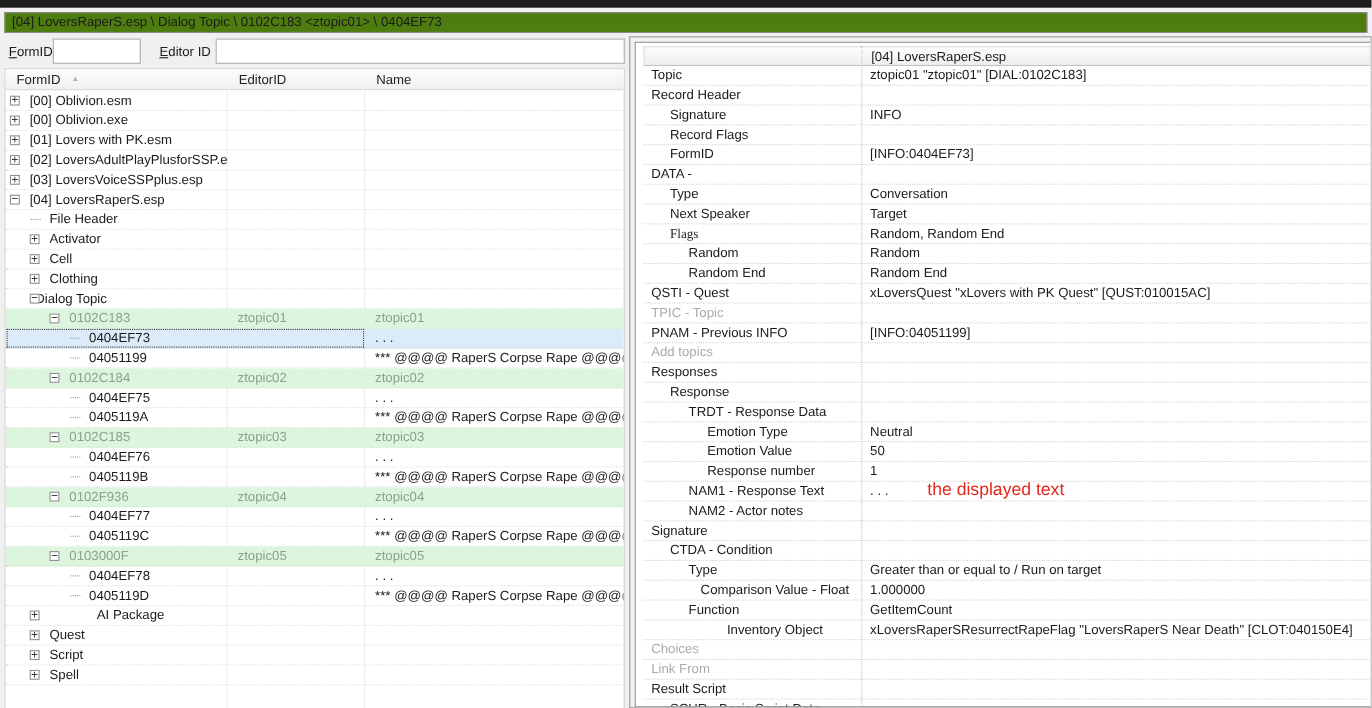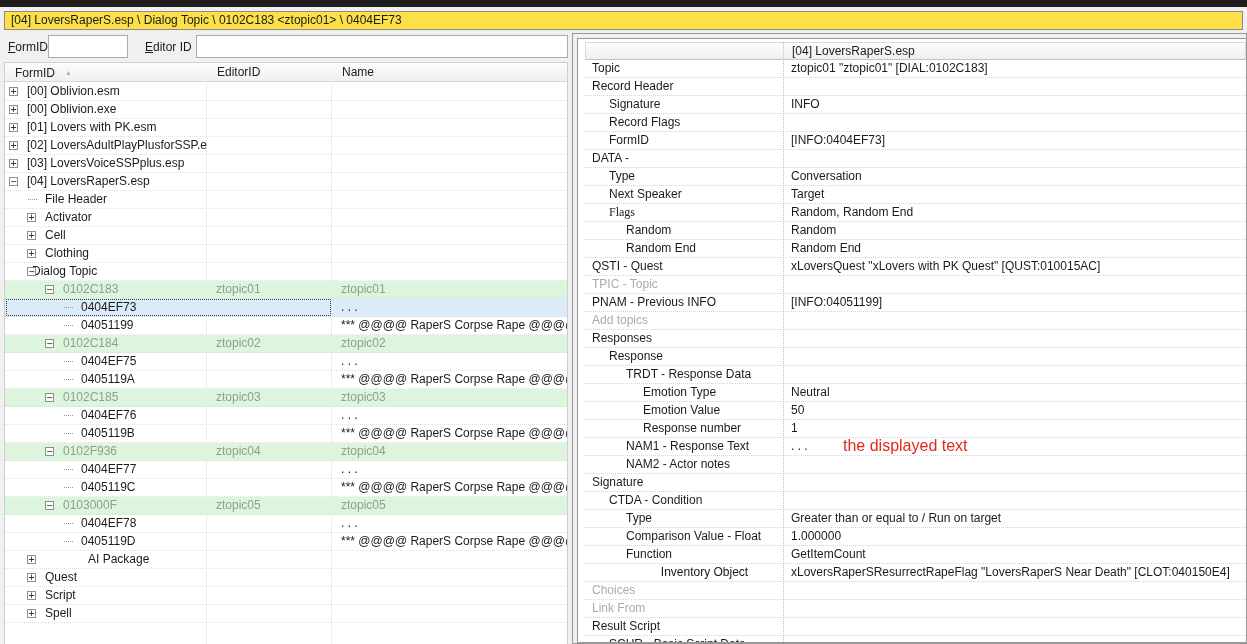--- a/index.html
+++ b/index.html
@@ -11,21 +11,21 @@
   }
   *{box-sizing:border-box;}
   html,body{margin:0;padding:0;}
   body{font-family:"Liberation Sans",sans-serif;font-size:12px;color:#1b1b1b;background:#f0f0f0;}
   #app{position:relative;width:1247px;height:644px;background:#f0f0f0;overflow:hidden;}
 
   
   .topstrip{position:absolute;left:0;top:0;width:100%;height:7px;background:#1e1e1e;}
 
   
-  .titlebox{position:absolute;left:4px;top:11px;right:4px;height:19px;background:#fde047;border:1px solid #8b8b8b;line-height:17px;padding-left:6px;white-space:nowrap;overflow:hidden;}
+  .titlebox{position:absolute;left:4px;top:11px;right:4px;height:19px;background:#4d7c0f;border:1px solid #8b8b8b;line-height:17px;padding-left:6px;white-space:nowrap;overflow:hidden;}
 
   
   .flabel{position:absolute;top:36px;height:22px;line-height:22px;white-space:nowrap;}
   .lbl-formid{left:8px;}
   .lbl-editorid{left:145px;}
   .inp{position:absolute;top:35px;height:23px;border:1px solid #ababab;background:#fff;font:12px "Liberation Sans",sans-serif;padding:0 4px;outline:none;}
   .inp-formid{left:48px;width:80px;}
   .inp-editorid{left:196px;width:372px;}
 
   
@@ -375,21 +375,21 @@
             </div>
             <div class="rp-row">
               <div class="rp-name" style="padding-left: 24px;">CTDA - Condition</div>
               <div class="rp-val"></div>
             </div>
             <div class="rp-row">
               <div class="rp-name" style="padding-left: 41px;">Type</div>
               <div class="rp-val">Greater than or equal to / Run on target</div>
             </div>
             <div class="rp-row">
-              <div class="rp-name" style="padding-left: 41px;">Comparison Value - Float</div>
+              <div class="rp-name" style="padding-left: 41px; text-align: center;">Comparison Value - Float</div>
               <div class="rp-val">1.000000</div>
             </div>
             <div class="rp-row">
               <div class="rp-name" style="padding-left: 41px;">Function</div>
               <div class="rp-val">GetItemCount</div>
             </div>
             <div class="rp-row">
               <div class="rp-name" style="padding-left: 41px; text-align: center;">Inventory Object</div>
               <div class="rp-val">xLoversRaperSResurrectRapeFlag "LoversRaperS Near Death" [CLOT:040150E4]</div>
             </div>

